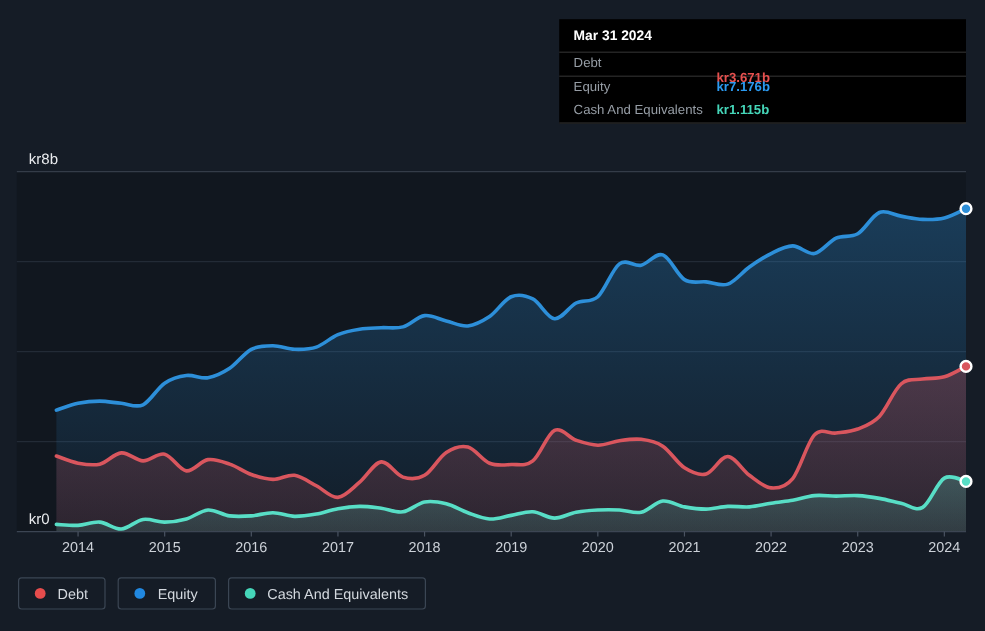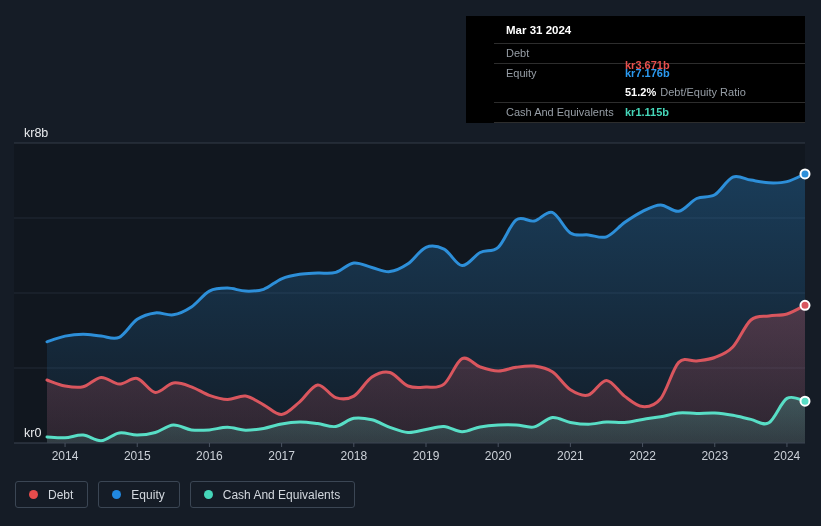--- a/index.html
+++ b/index.html
@@ -8,21 +8,20 @@
     background:#151c26;
     font-family:"Liberation Sans","DejaVu Sans",sans-serif;
     -webkit-font-smoothing:antialiased;
   }
   svg.chart{position:absolute;left:0;top:0;}
   
   .tooltip{
     position:absolute;left:466px;top:16px;width:339px;
     background:#000;box-sizing:border-box;font-size:11px;line-height:13px;
     z-index:5;
-    padding-left:28px;
   }
   .tt-title{padding:8px 12px 6px;font-weight:bold;color:#fff;font-size:11.5px;
     border-bottom:1px solid #2d2d2d;}
   .tt-row{display:flex;align-items:center;padding:2px 12px;height:15px;}
   .tt-b{border-bottom:1px solid #2d2d2d;}
   .tt-label{flex:0 0 119px;color:#979ea6;}
   .tt-value{font-weight:bold;}
   .tt-ratio-pct{color:#fff;font-weight:bold;}
   .tt-ratio-text{color:#979ea6;margin-left:4px;}
   
@@ -100,24 +99,20 @@
     <div class="tt-title">Mar 31 2024</div>
     <div class="tt-row tt-b">
       <span class="tt-label">Debt</span>
       <span class="tt-value" style="color: rgb(230, 80, 78); margin-top: 24px;">kr3.671b</span>
     </div>
     <div class="tt-row">
       <span class="tt-label">Equity</span>
       <span class="tt-value" style="color: rgb(43, 154, 240); text-align: right;">kr7.176b</span>
     </div>
     <div class="tt-row tt-b">
-      <span class="tt-label"></span>
-      <span><span class="tt-ratio-pct">51.2%</span><span class="tt-ratio-text">Debt/Equity Ratio</span></span>
-    </div>
-    <div class="tt-row tt-b">
       <span class="tt-label">Cash And Equivalents</span>
       <span class="tt-value" style="color: rgb(69, 214, 185);">kr1.115b</span>
     </div>
   </div>
 
   <div class="legend">
     <div class="legend-item">
       <span class="legend-dot" style="background-color: rgb(230, 76, 76);"></span>
       <span class="legend-label">Debt</span>
     </div>

